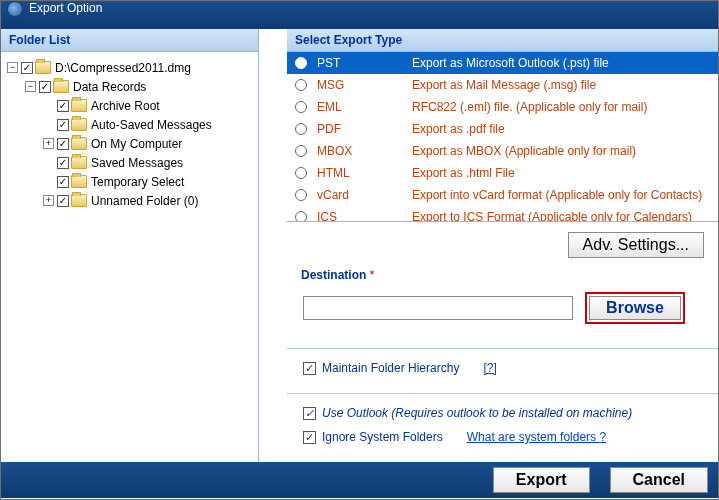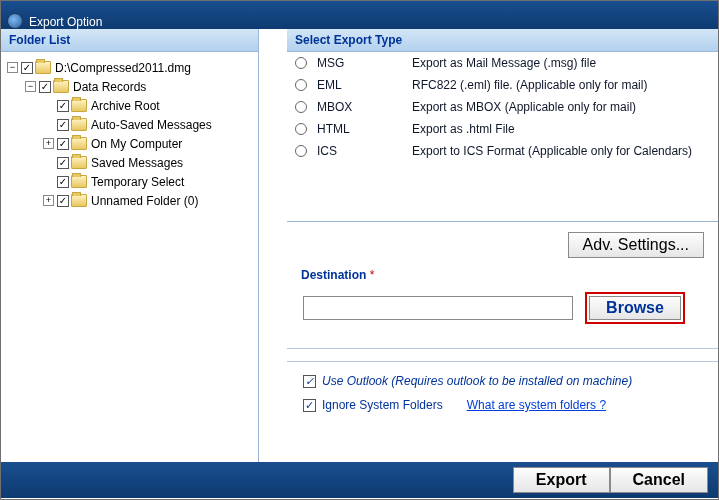--- a/index.html
+++ b/index.html
@@ -1,38 +1,38 @@
 <!DOCTYPE html>
 <html><head>
 <meta charset="utf-8">
 <style>
 * { box-sizing: border-box; margin: 0; padding: 0; font-family: 'Segoe UI', Tahoma, sans-serif; }
 body { width: 719px; height: 500px; background: #fff; border: 1px solid #707070; overflow: hidden; }
 
-.titlebar { height: 28px; background: linear-gradient(#1a4e8e, #0d3a70); color: #fff; display: flex; align-items: flex-end; padding-left: 6px; font-size: 12px; }
+.titlebar { height: 28px; background: linear-gradient(#1a4e8e, #0d3a70); color: #fff; display: flex; align-items: flex-start; padding-left: 6px; font-size: 12px; }
 .titlebar .icon { width: 16px; height: 16px; background: radial-gradient(circle at 40% 40%, #7cb8f0, #2a5c9a); border-radius: 50%; margin-right: 6px; border: 1px solid #1a3a5a; }
 
 .content { display: flex; height: 433px; gap: 28px; }
 
 .left-panel { width: 258px; border-right: 1px solid #9db5d6; }
 .right-panel { flex: 1; }
 
 .section-header { background: linear-gradient(#d4e6f7, #b3d1ed); color: #003399; font-weight: bold; font-size: 12px; padding: 4px 8px; border-bottom: 1px solid #9db5d6; }
 
 .tree { padding: 6px 0 6px 6px; font-size: 12px; color: #000; }
 .tree-row { display: flex; align-items: center; height: 19px; white-space: nowrap; }
 .expand-btn { width: 11px; height: 11px; border: 1px solid #888; display: flex; align-items: center; justify-content: center; font-size: 9px; line-height: 1; margin-right: 3px; background: #fff; cursor: pointer; }
 .expand-spacer { width: 14px; display: inline-block; }
 .tree-check { width: 12px; height: 12px; border: 1px solid #555; margin-right: 2px; display: inline-flex; align-items: center; justify-content: center; font-size: 10px; color: #000; background: #fff; }
 .folder-icon { width: 16px; height: 13px; background: linear-gradient(#fff2c4, #e8c860); border: 1px solid #c6a740; border-radius: 1px; margin-right: 4px; position: relative; }
 .folder-icon::before { content: ""; position: absolute; top: -3px; left: 0; width: 7px; height: 3px; background: #e8c860; border: 1px solid #c6a740; border-bottom: none; border-radius: 1px 1px 0 0; }
 .indent { display: inline-block; }
 
 .export-list { height: 170px; overflow-y: scroll; border-bottom: 1px solid #9db5d6; background: #fff; }
-.export-row { display: flex; align-items: center; height: 22px; font-size: 12px; padding-left: 8px; cursor: pointer; color: #0f172a; }
+.export-row { display: flex; align-items: center; height: 22px; font-size: 12px; padding-left: 8px; cursor: pointer; color: #c2410c; }
 .export-row.selected { background: #0a64c8; color: #fff; }
 .radio { width: 12px; height: 12px; border: 1px solid #656565; border-radius: 50%; margin-right: 10px; display: inline-flex; align-items: center; justify-content: center; background: #fff; }
 .export-row.selected .radio { border-color: #fff; }
 .radio.on::after { content: ""; width: 6px; height: 6px; background: #333; border-radius: 50%; }
 .export-row.selected .radio.on::after { background: #fff; }
 .export-format { width: 95px; }
 .export-desc { flex: 1; }
 
 .lower { padding: 10px 14px 0 14px; font-size: 12px; color: #003399; }
 .adv-row { display: flex; justify-content: flex-end; margin-bottom: 10px; }
@@ -42,21 +42,21 @@
 .dest-row { display: flex; align-items: center; gap: 12px; margin: 10px 0 24px 2px; }
 .dest-input { width: 270px; height: 24px; border: 1px solid #888; padding: 2px 4px; font-size: 12px; }
 .browse-wrap { border: 2px solid #d00000; padding: 2px; }
 .browse-btn { background: linear-gradient(#fdfdfd,#e6e6e6); border: 1px solid #8a8a8a; width: 92px; height: 24px; font-weight: bold; font-size: 16px; color: #003399; cursor: pointer; font-family: inherit; }
 .divider { border-top: 1px solid #b4c8e4; margin: 4px -14px 12px -14px; }
 .chk-row { display: flex; align-items: center; margin-bottom: 18px; padding-left: 2px; }
 .chk { width: 13px; height: 13px; border: 1px solid #555; margin-right: 6px; display: inline-flex; align-items: center; justify-content: center; color: #003399; font-size: 11px; background: #fff; }
 .chk.checked::after { content: "✓"; }
 .help-link { color: #0040d8; text-decoration: underline; margin-left: 24px; cursor: pointer; }
 
-.footer { height: 36px; background: linear-gradient(#1a4e8e, #0d3a70); display: flex; align-items: center; justify-content: flex-end; padding-right: 10px; gap: 0; }
+.footer { height: 36px; background: linear-gradient(#1a4e8e, #0d3a70); display: flex; align-items: center; justify-content: flex-end; padding-right: 10px; gap: 20px; }
 .footer .btn-std { font-weight: bold; padding: 3px 22px; }
 
 ::-webkit-scrollbar { width: 17px; }
 ::-webkit-scrollbar-track { background: #efefef; border-left: 1px solid #ccc; }
 ::-webkit-scrollbar-thumb { background: #cfcfcf; border: 1px solid #aaa; }
 ::-webkit-scrollbar-button { background: #e7e7e7; height: 17px; border: 1px solid #aaa; }
 </style>
 </head>
 <body>
 
@@ -124,39 +124,54 @@
           <span class="tree-check">✓</span>
           <span class="folder-icon"></span>
           <span>Unnamed Folder (0)</span>
         </div>
       </div>
   </div>
 
   <div class="right-panel">
     <div class="section-header">Select Export Type</div>
     <div class="export-list" id="export-list">
+        <div class="export-row selected">
+          <span class="radio on"></span>
+          <span class="export-format">PST</span>
+          <span class="export-desc">Export as Microsoft Outlook (.pst) file</span>
+        </div>
         <div class="export-row">
           <span class="radio"></span>
           <span class="export-format">MSG</span>
           <span class="export-desc">Export as Mail Message (.msg) file</span>
         </div>
         <div class="export-row">
           <span class="radio"></span>
           <span class="export-format">EML</span>
           <span class="export-desc">RFC822 (.eml) file. (Applicable only for mail)</span>
         </div>
         <div class="export-row">
           <span class="radio"></span>
+          <span class="export-format">PDF</span>
+          <span class="export-desc">Export as .pdf file</span>
+        </div>
+        <div class="export-row">
+          <span class="radio"></span>
           <span class="export-format">MBOX</span>
           <span class="export-desc">Export as MBOX (Applicable only for mail)</span>
         </div>
         <div class="export-row">
           <span class="radio"></span>
           <span class="export-format">HTML</span>
           <span class="export-desc">Export as .html File</span>
+        </div>
+        <div class="export-row">
+          <span class="radio"></span>
+          <span class="export-format">vCard</span>
+          <span class="export-desc">Export into vCard format (Applicable only for Contacts)</span>
         </div>
         <div class="export-row">
           <span class="radio"></span>
           <span class="export-format">ICS</span>
           <span class="export-desc">Export to ICS Format (Applicable only for Calendars)</span>
         </div>
       </div>
 
     <div class="lower">
       <div class="adv-row">
@@ -169,20 +184,25 @@
       </div>
       <div class="dest-row">
         <input class="dest-input" type="text" value="" style="">
         <span class="browse-wrap">
           <button class="browse-btn">Browse</button>
         </span>
       </div>
 
       <div class="divider"></div>
 
+      <div class="chk-row">
+        <span class="chk checked"></span>
+        <span>Maintain Folder Hierarchy</span>
+        <span class="help-link">[?]</span>
+      </div>
 
       <div class="divider"></div>
 
       <div class="chk-row" style="margin-bottom:10px;font-style:italic;">
         <span class="chk checked"></span>
         <span>Use Outlook (Requires outlook to be installed on machine)</span>
       </div>
       <div class="chk-row" style="margin-bottom:0;">
         <span class="chk checked"></span>
         <span>Ignore System Folders</span>

